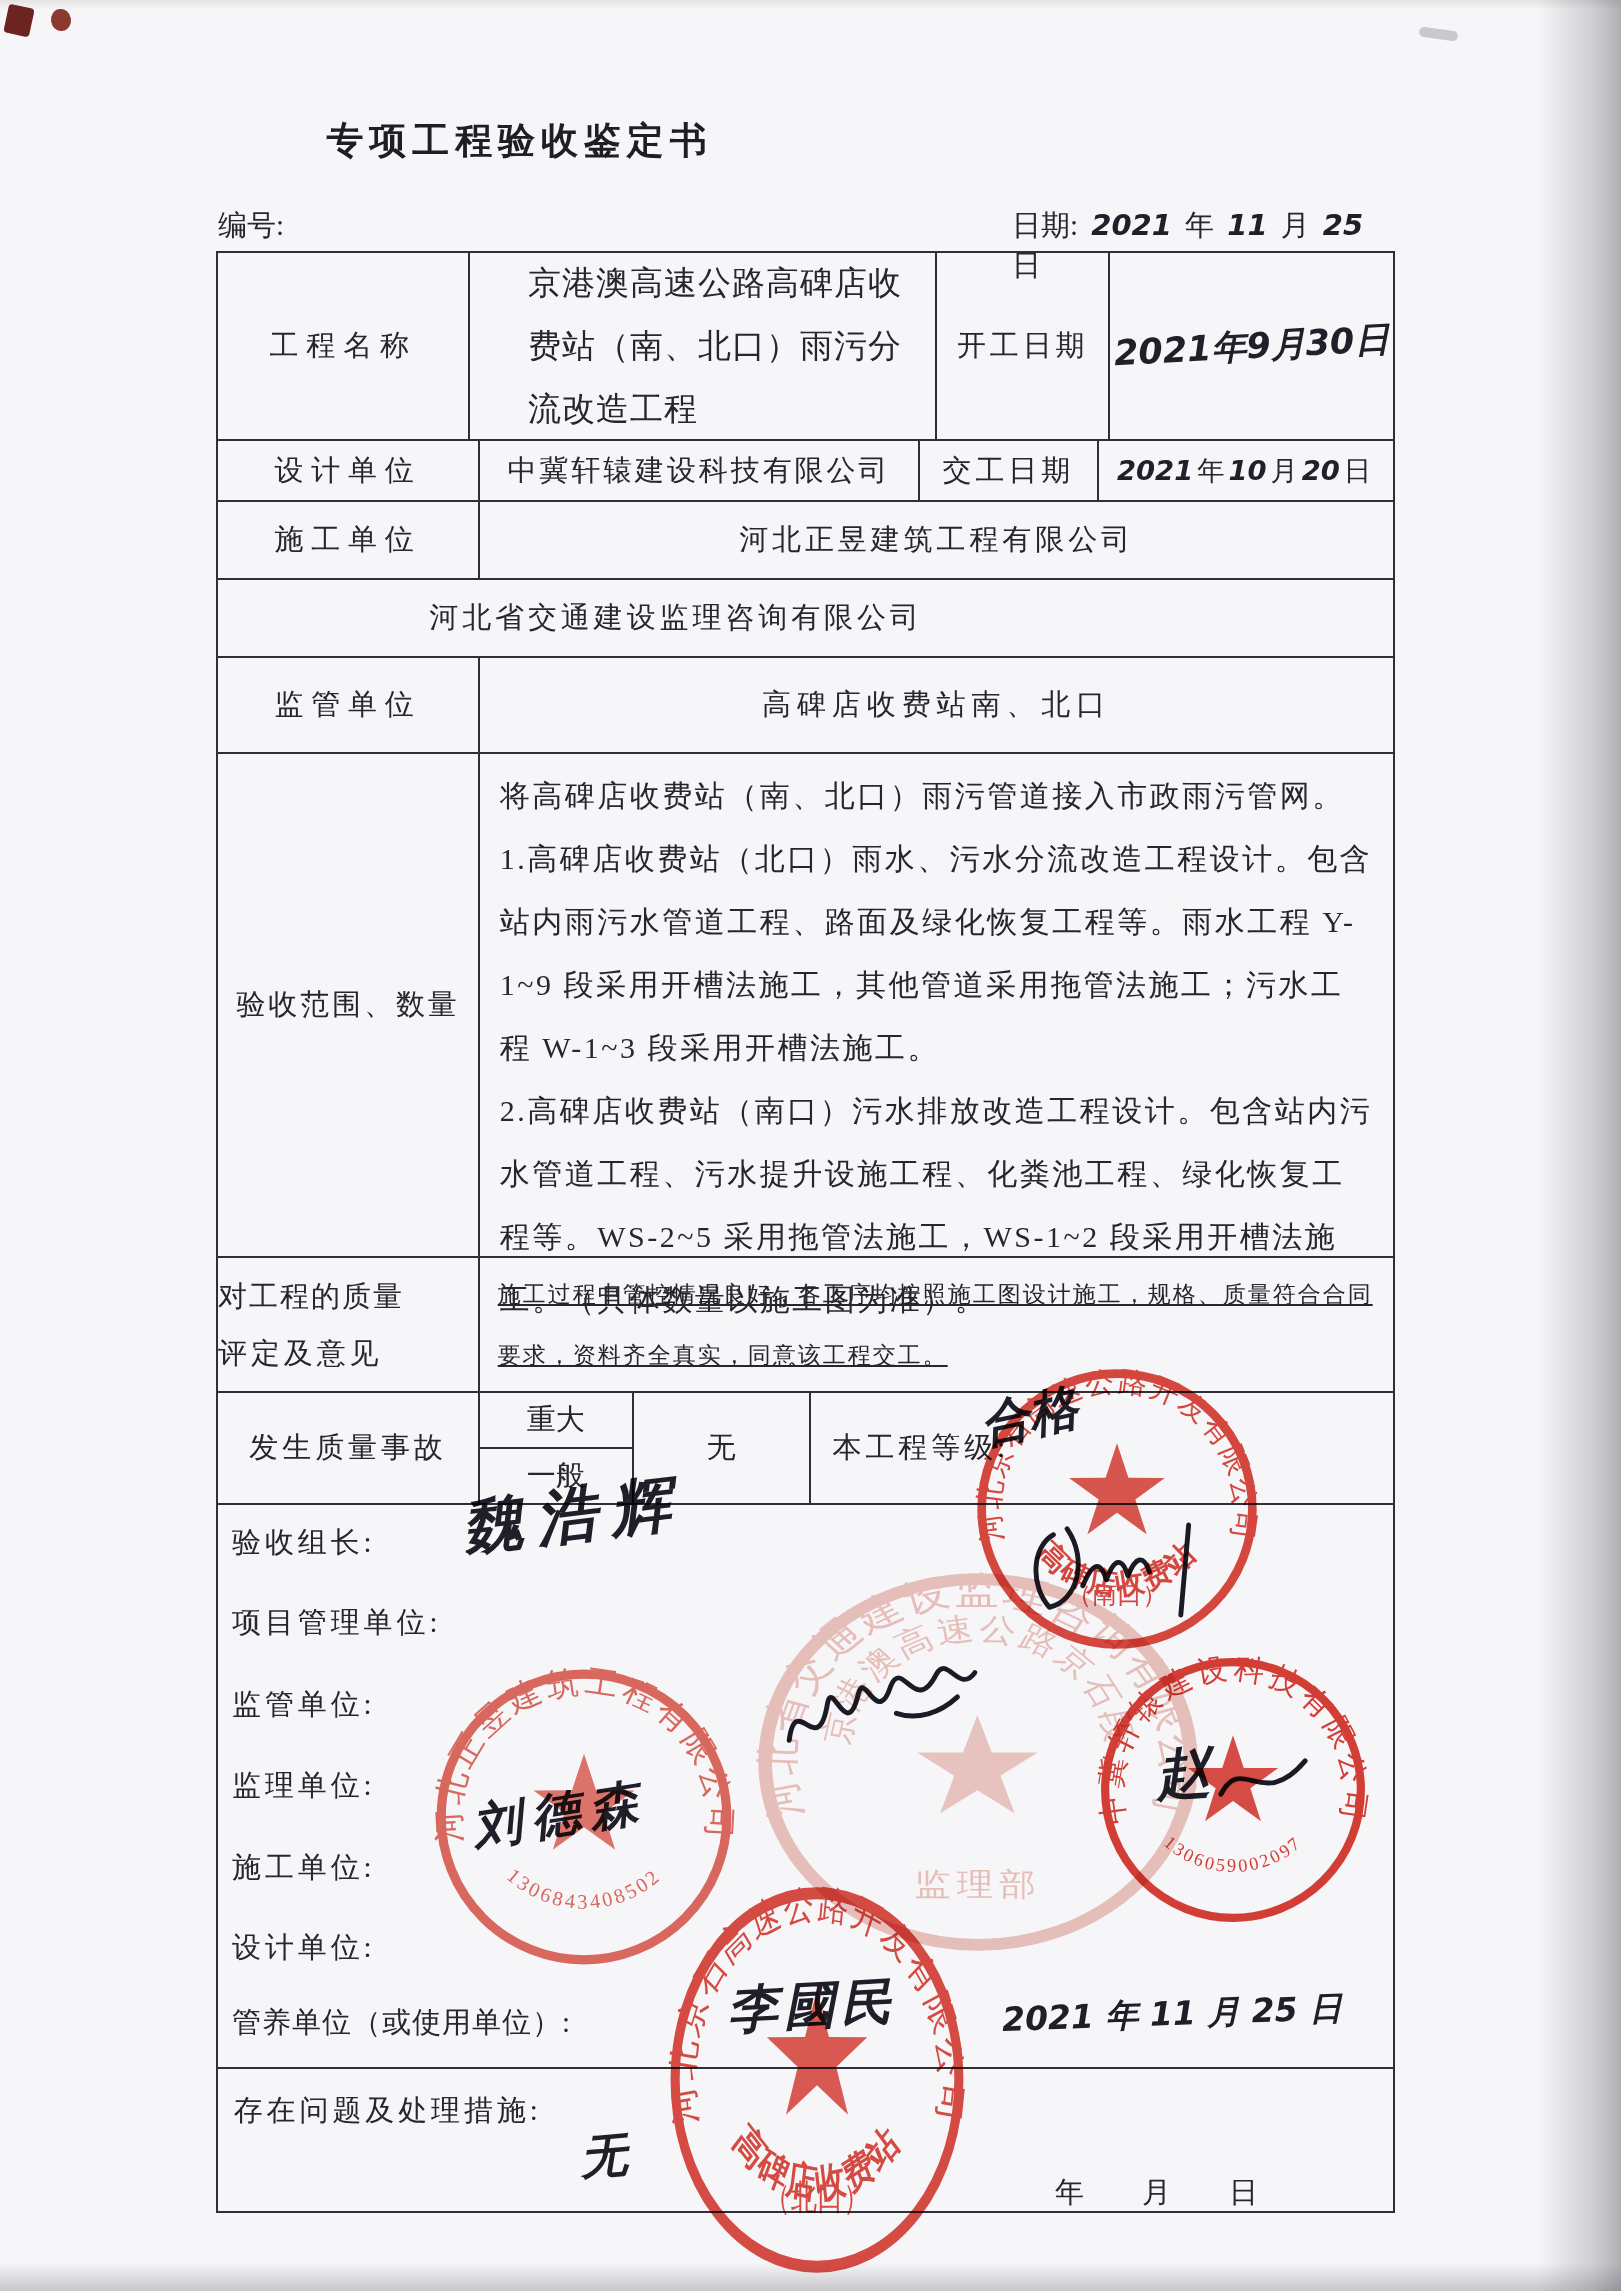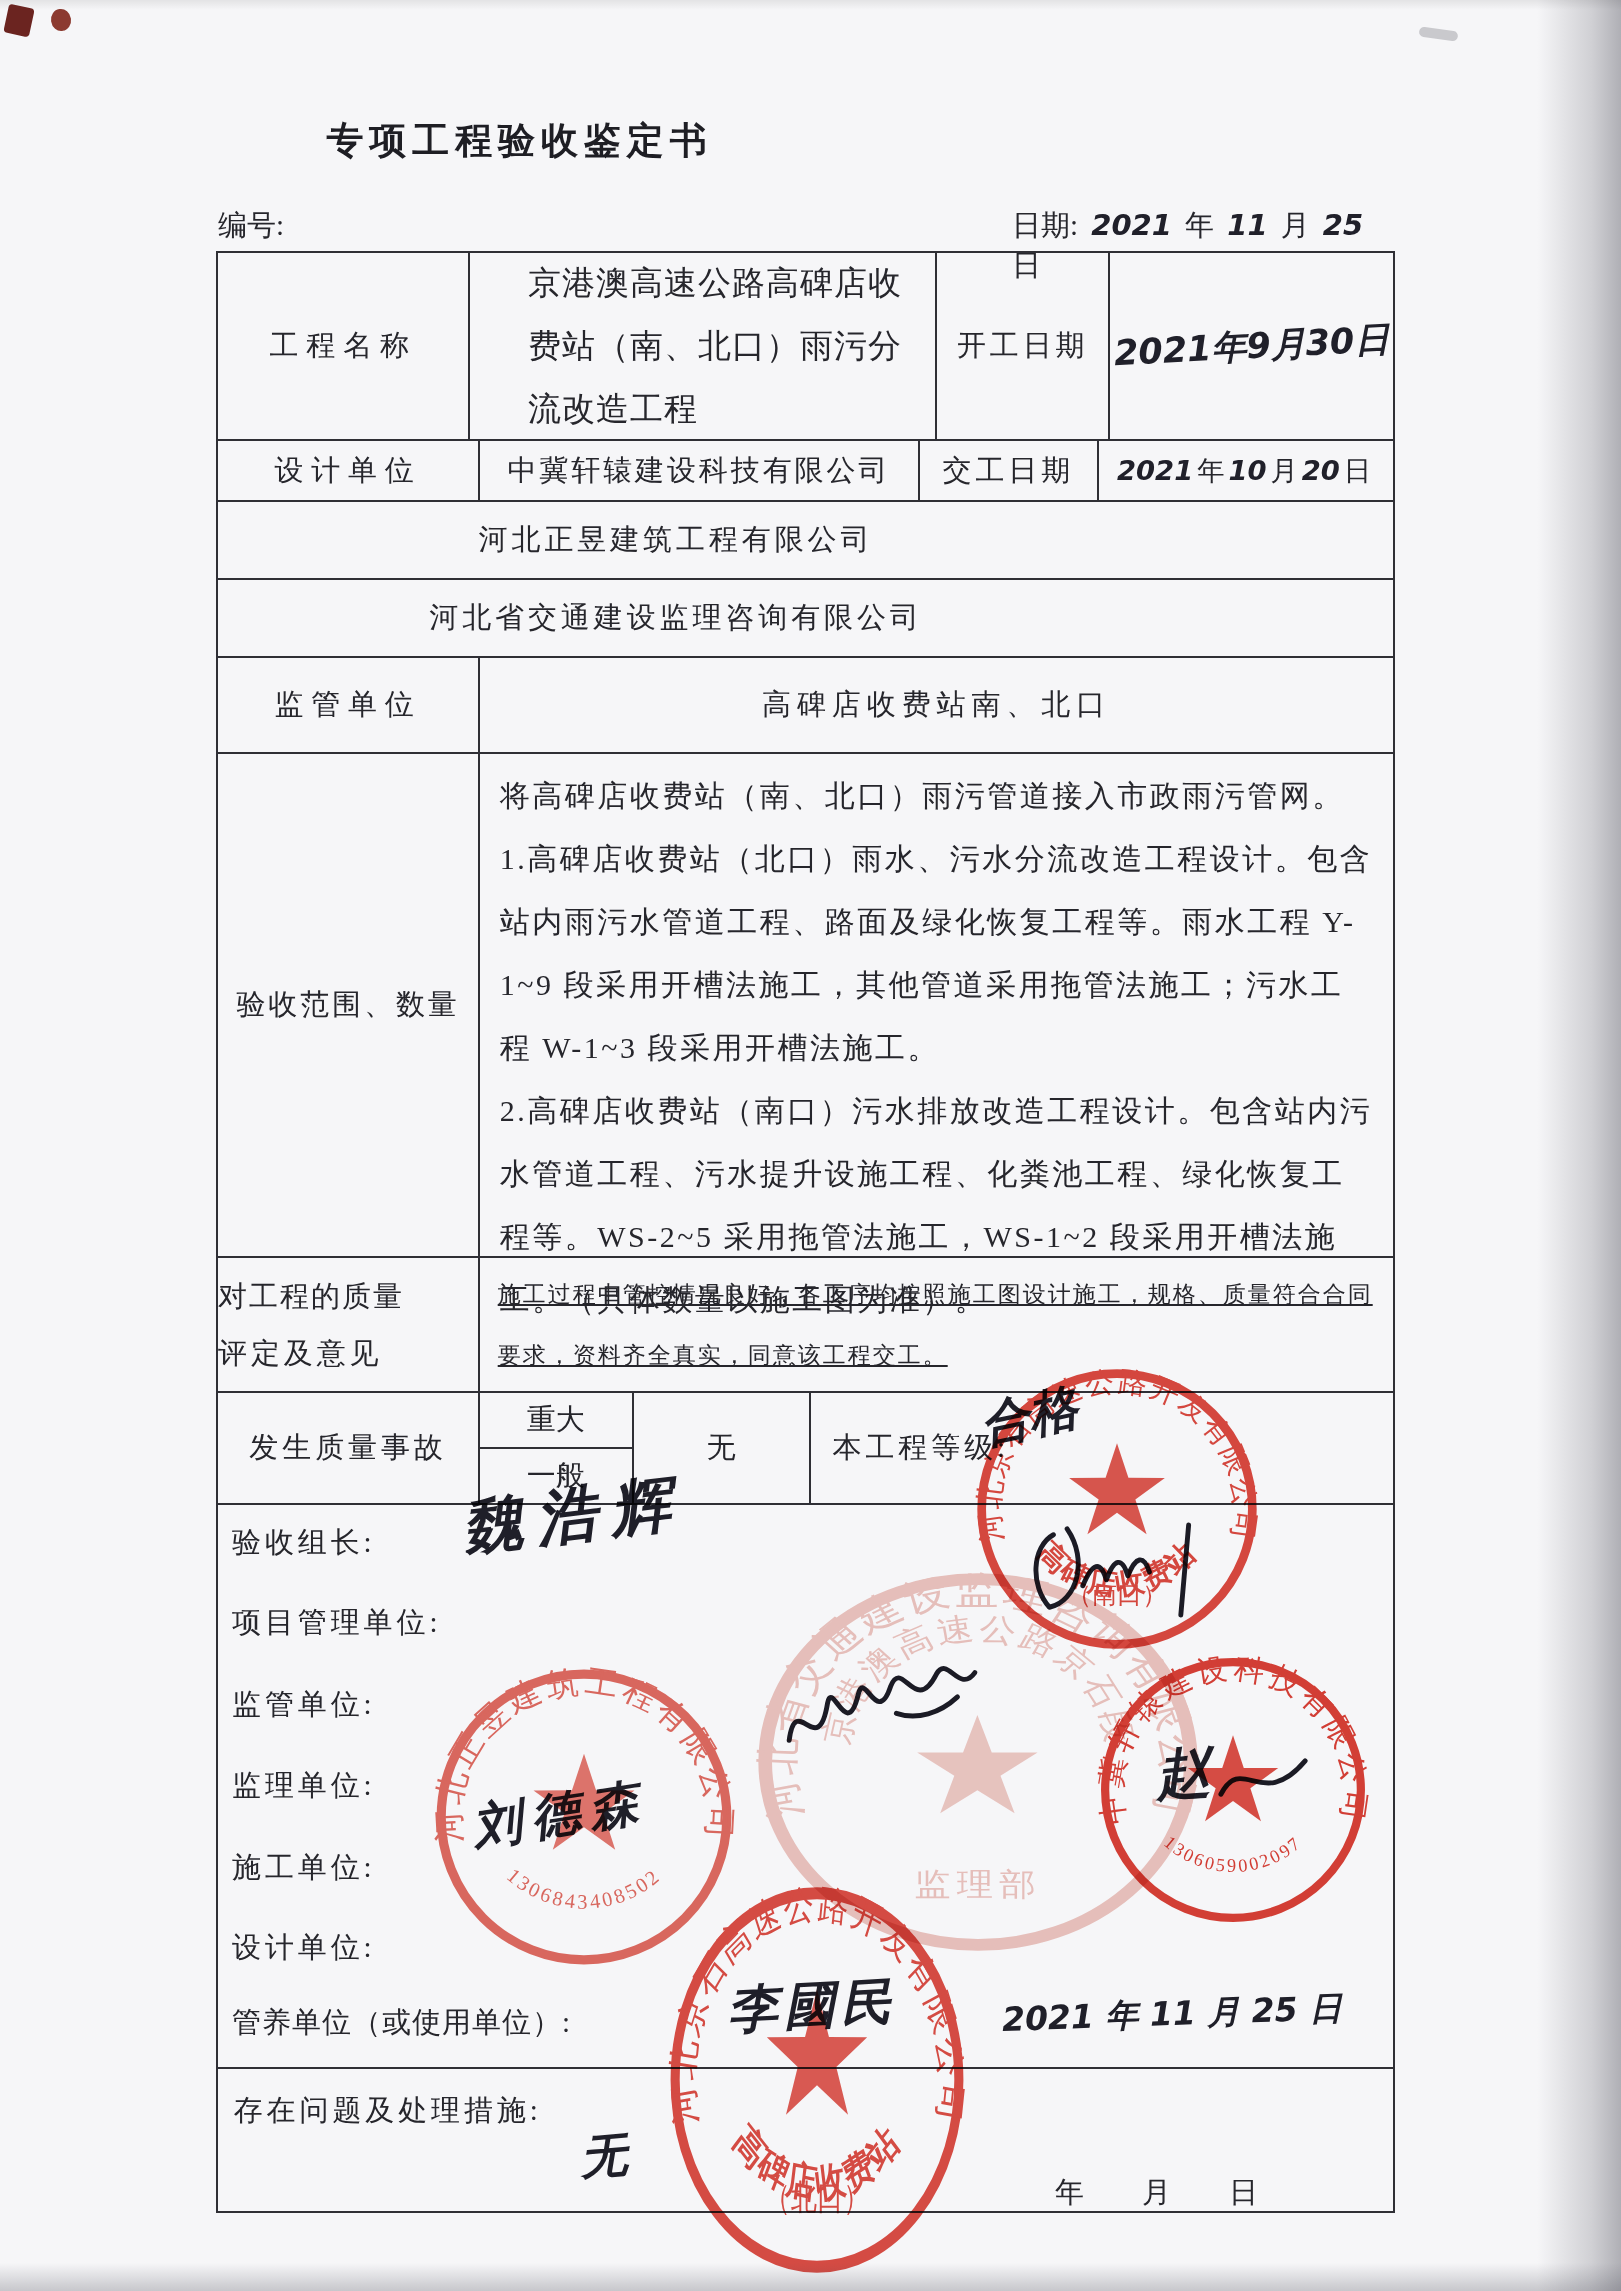--- a/index.html
+++ b/index.html
@@ -103,20 +103,21 @@
         <span class="hw">2021</span>
         <span style="margin:0 3.9px;">年</span>
         <span class="hw">10</span>
         <span style="margin:0 3.9px;">月</span>
         <span class="hw">20</span>
         <span style="margin:0 3.9px;">日</span>
       </div>
     </div>
 
     <div class="row" style="height:78px;">
+      <div class="cell lab" style="width:263px;">施工单位</div>
       <div class="cell" style="width:916px;letter-spacing:3.9px;">河北正昱建筑工程有限公司</div>
     </div>
 
     <div class="row" style="height:78px;">
       <div class="cell" style="width:916px;letter-spacing:3.9px;">河北省交通建设监理咨询有限公司</div>
     </div>
 
     <div class="row" style="height:96px;">
       <div class="cell lab" style="width:263px;">监管单位</div>
       <div class="cell" style="width:916px;letter-spacing:5.9px;">高碑店收费站南、北口</div>

